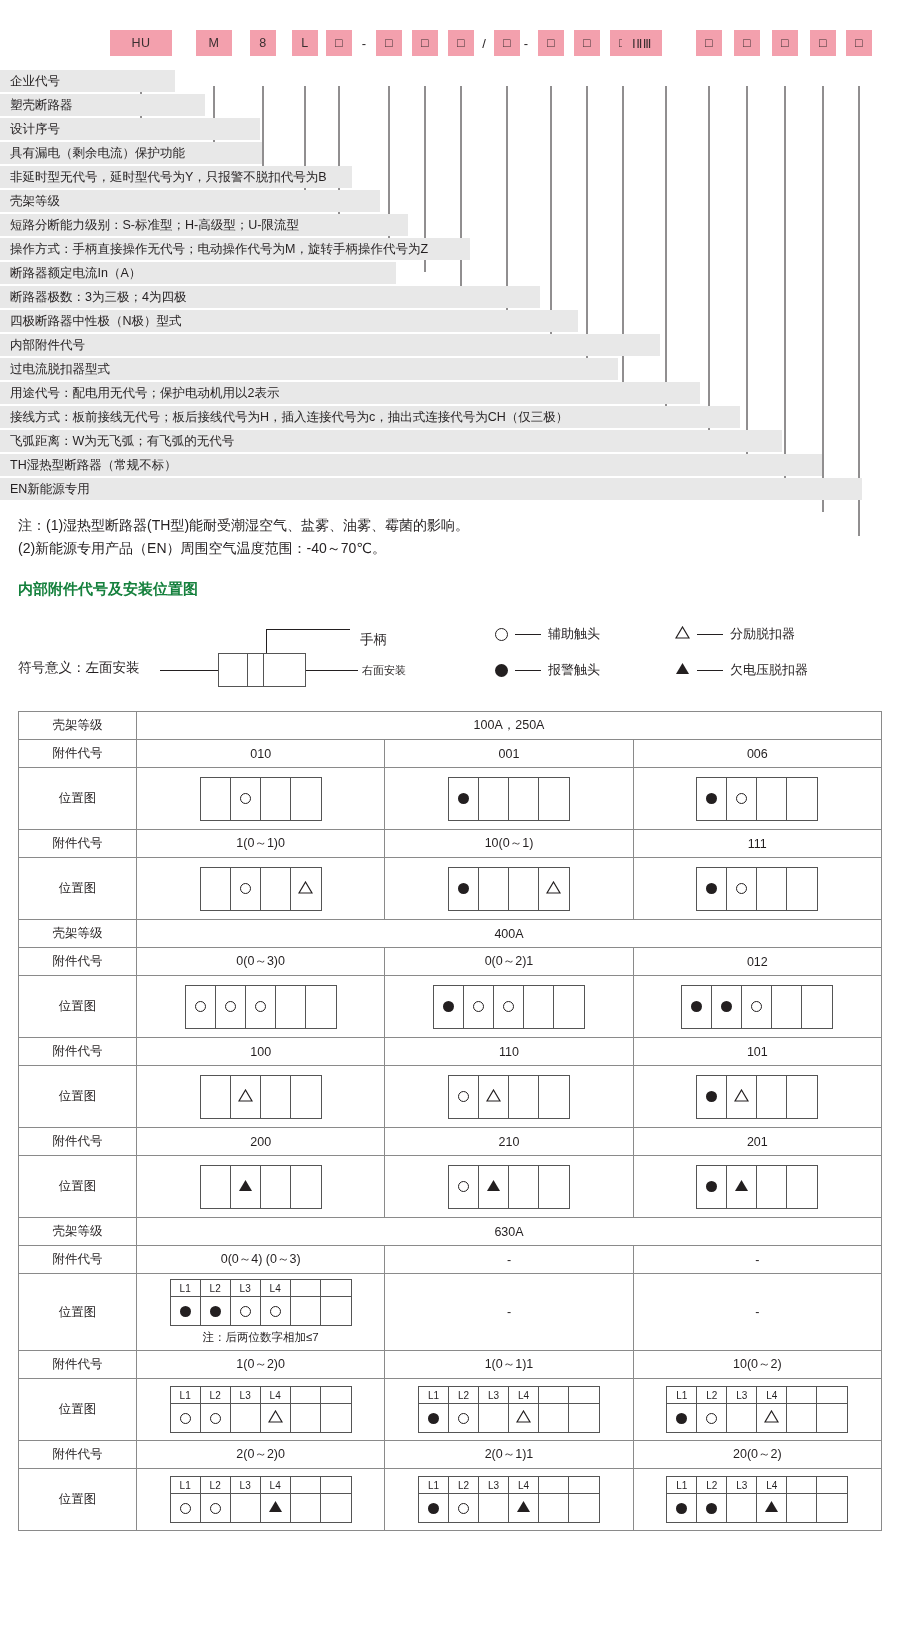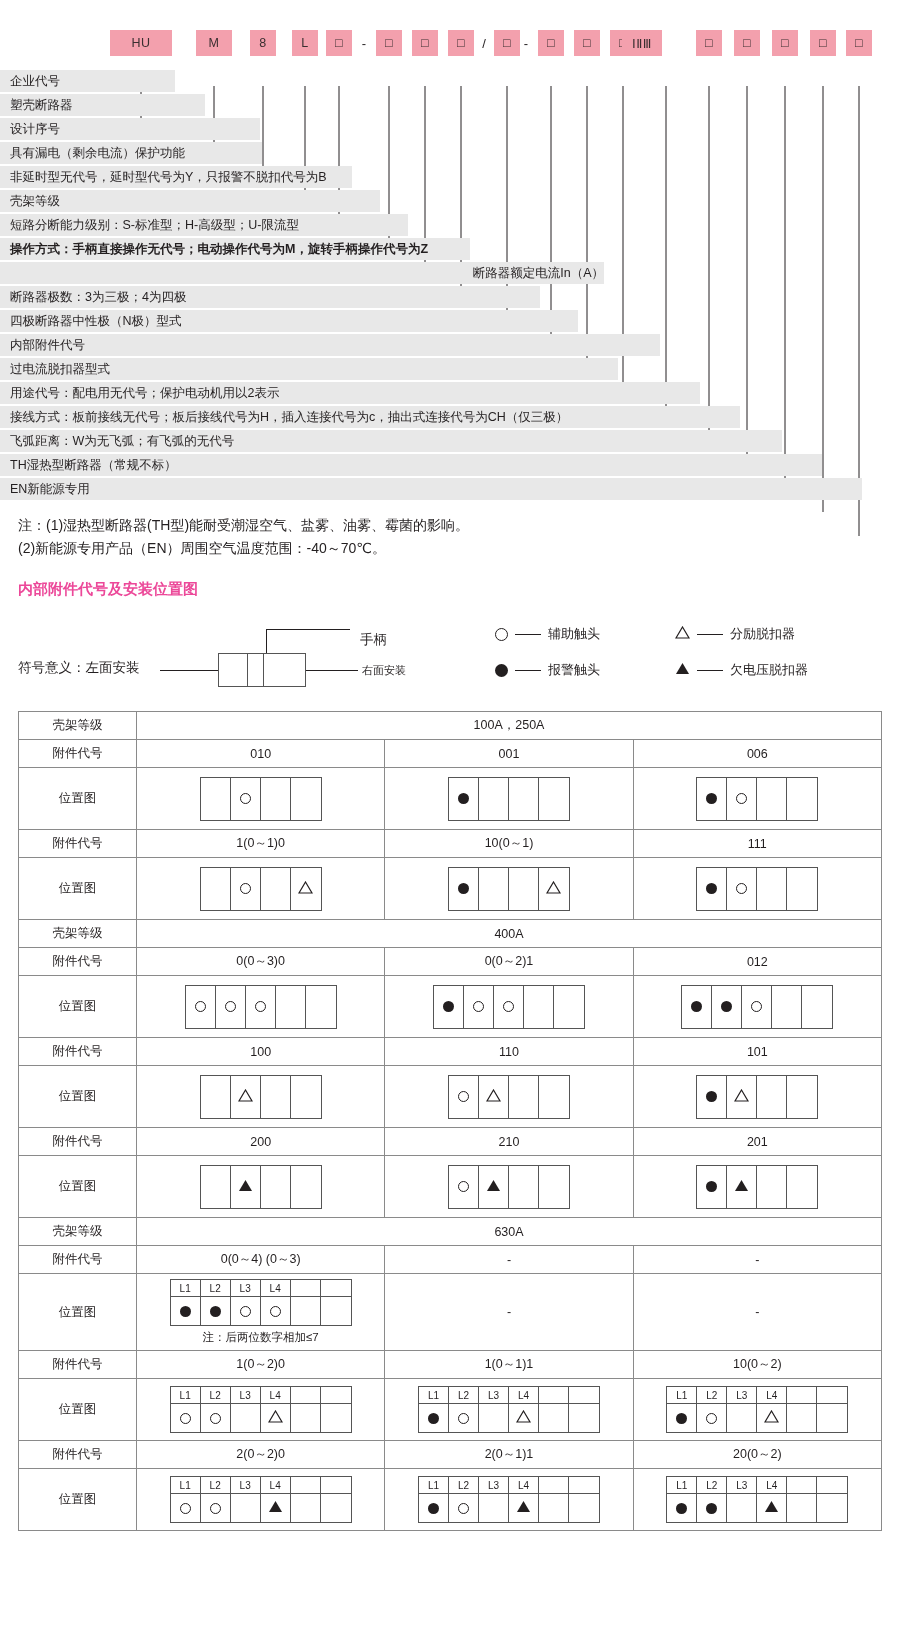--- a/index.html
+++ b/index.html
@@ -59,21 +59,21 @@
     padding-left: 10px;
     font-size: 12.5px;
     color: #231f20;
     white-space: nowrap;
   }
 
   
   .notes { margin: 14px 0 0 18px; font-size: 14px; line-height: 1.65; color:#231f20; }
 
   
-  .section-title { margin: 20px 0 8px 18px; font-size: 15px; font-weight: bold; color:#ec4899; }
+  .section-title { margin: 20px 0 8px 18px; font-size: 15px; font-weight: bold; color:#15803d; }
 
   
   .legend-wrap { position: relative; height: 96px; margin: 6px 0 8px 0; }
   .legend-label { position:absolute; left:18px; top:52px; font-size:13.5px; }
   .legend-handle { position:absolute; left:360px; top:24px; font-size:13.5px; }
   .legend-right { position:absolute; left:460px; top:24px; font-size:11px; }
   .dev-box { position:absolute; left:218px; top:46px; width:88px; height:34px; border:1px solid #555; background:#fff; }
   .dev-box .divider { position:absolute; top:0; bottom:0; width:1px; background:#555; }
   .lead-h { position:absolute; background:#231f20; height:1px; }
   .lead-v { position:absolute; background:#231f20; width:1px; }
@@ -199,24 +199,24 @@
       </div>
       <div class="desc-bar" style="width: 352px;">
         <span>非延时型无代号，延时型代号为Y，只报警不脱扣代号为B</span>
       </div>
       <div class="desc-bar" style="width: 380px;">
         <span>壳架等级</span>
       </div>
       <div class="desc-bar" style="width: 408px;">
         <span>短路分断能力级别：S-标准型；H-高级型；U-限流型</span>
       </div>
-      <div class="desc-bar" style="width: 470px; font-weight: bold;">
+      <div class="desc-bar" style="width: 470px;">
         <span>操作方式：手柄直接操作无代号；电动操作代号为M，旋转手柄操作代号为Z</span>
       </div>
-      <div class="desc-bar" style="width: 604px; justify-content: flex-end;">
+      <div class="desc-bar" style="width: 396px;">
         <span>断路器额定电流In（A）</span>
       </div>
       <div class="desc-bar" style="width: 540px;">
         <span>断路器极数：3为三极；4为四极</span>
       </div>
       <div class="desc-bar" style="width: 578px;">
         <span>四极断路器中性极（N极）型式</span>
       </div>
       <div class="desc-bar" style="width: 660px;">
         <span>内部附件代号</span>

